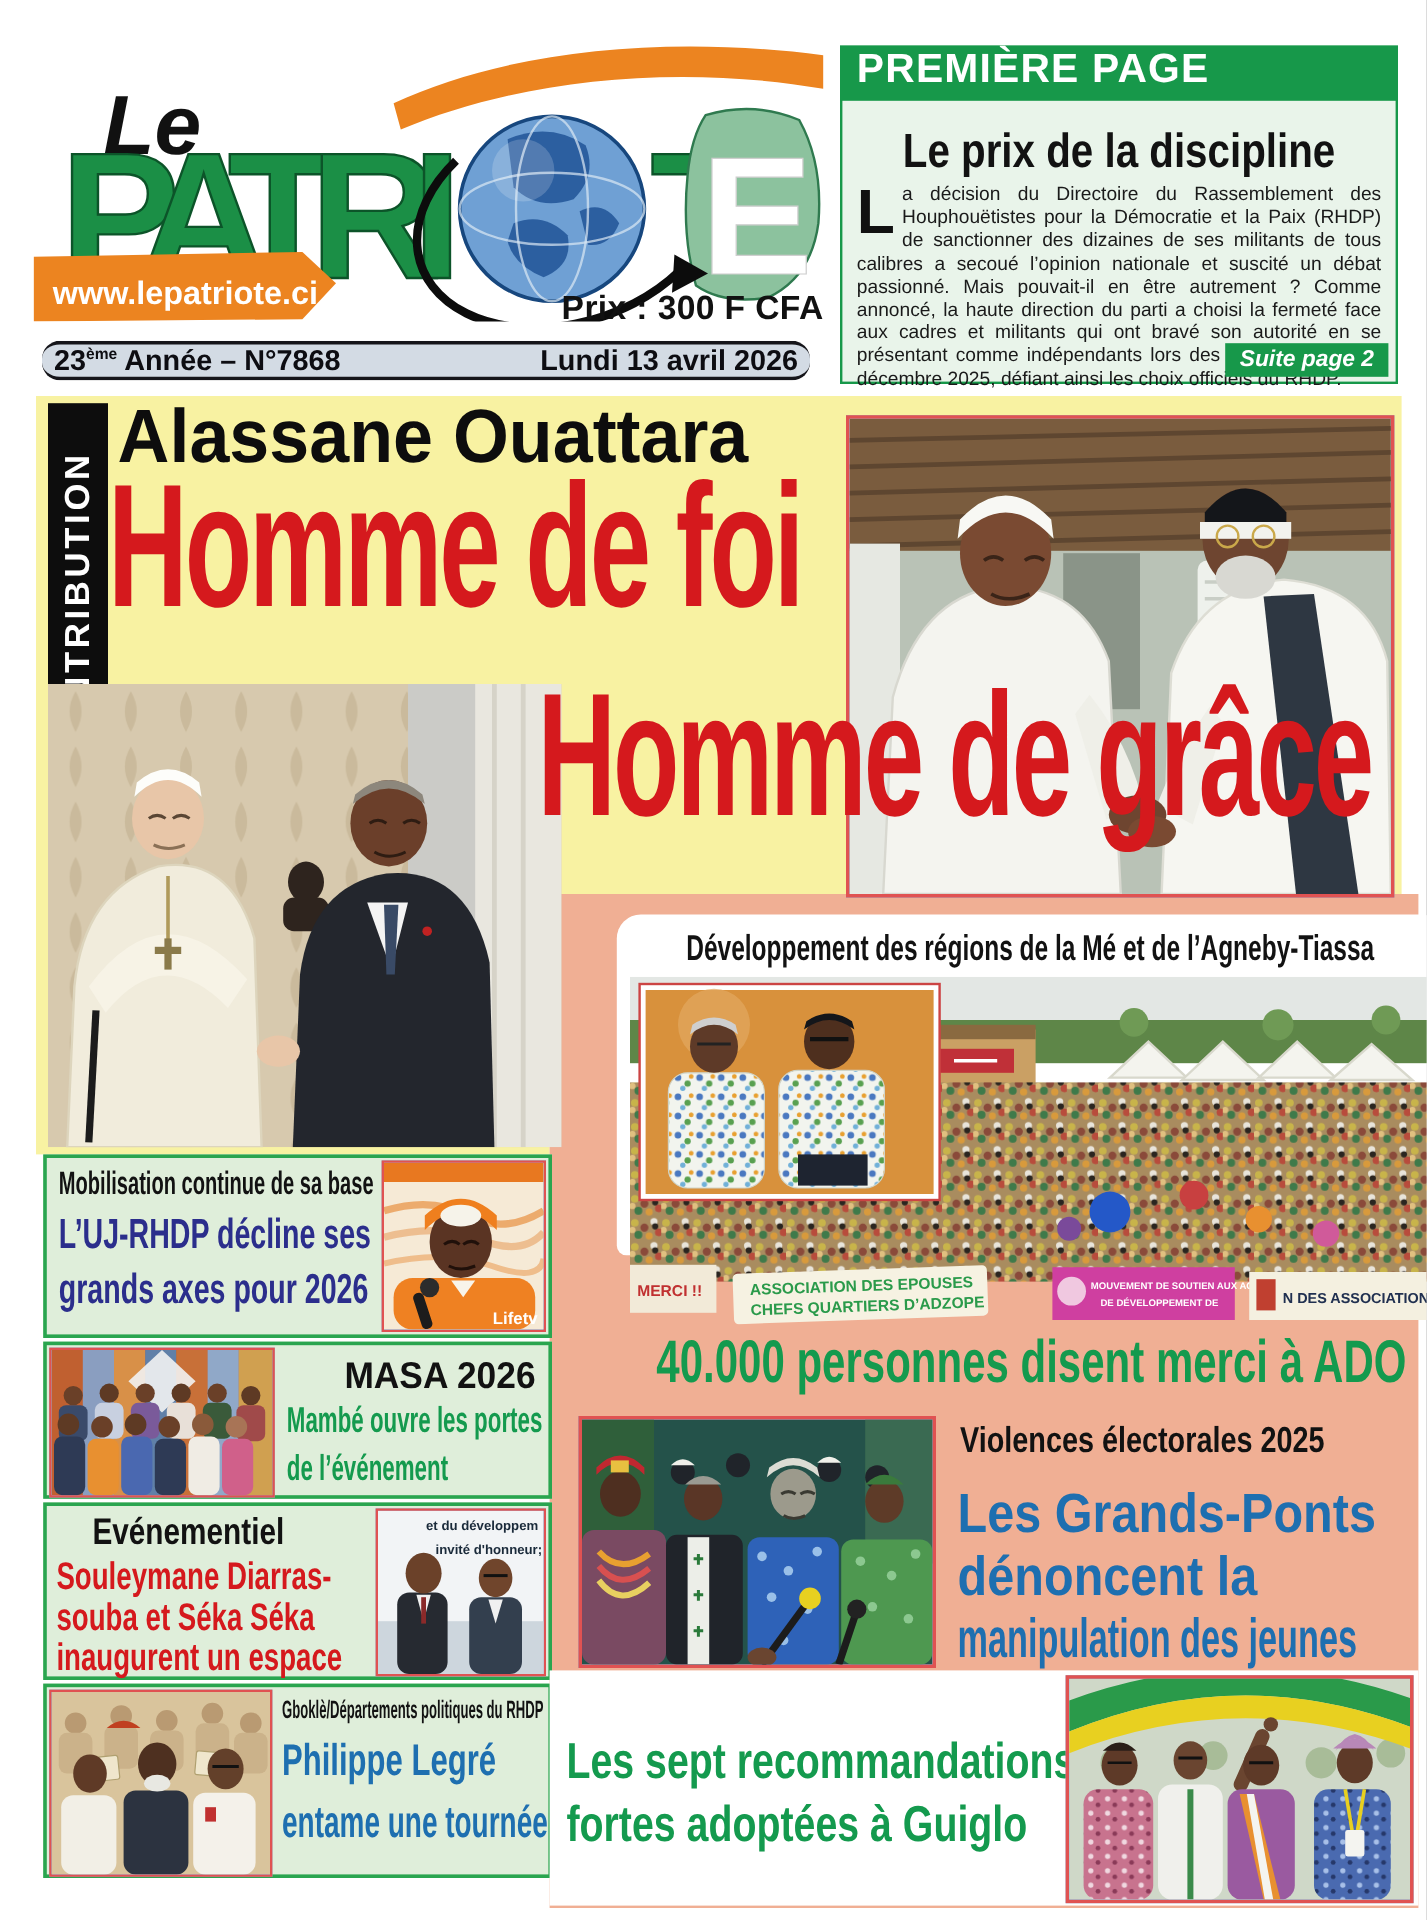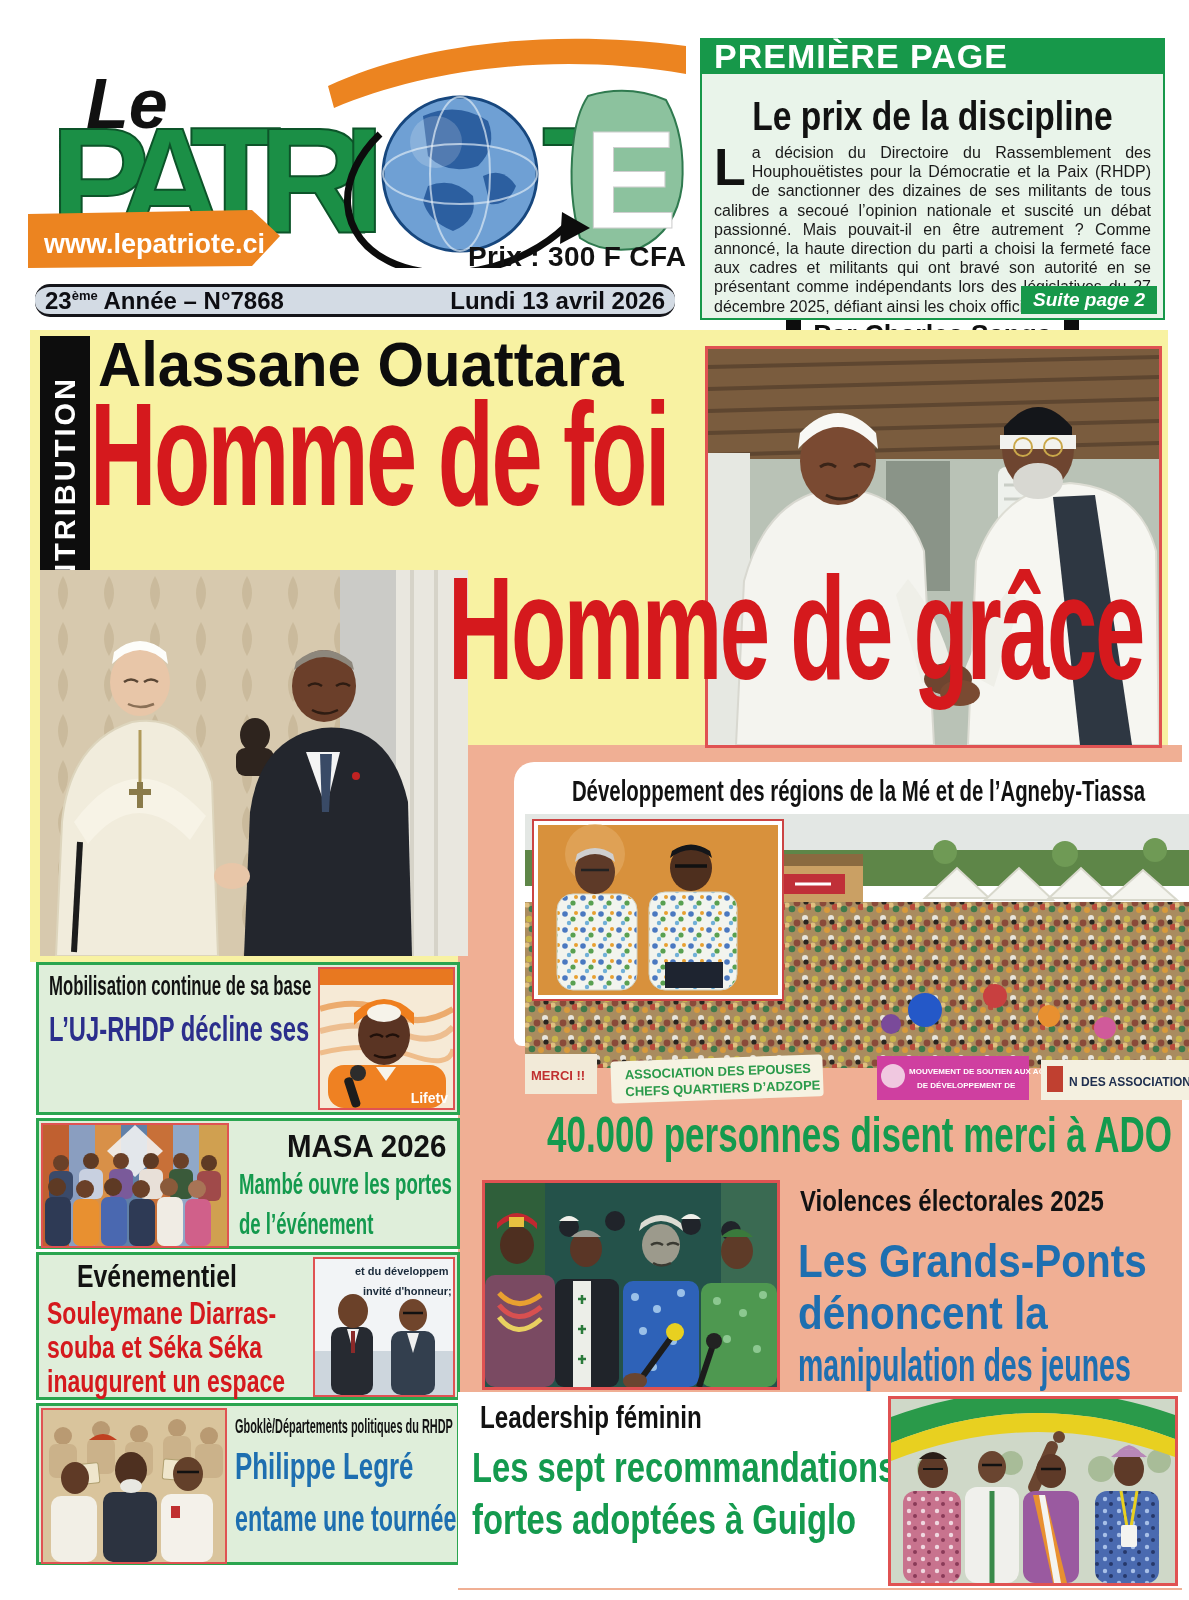--- a/index.html
+++ b/index.html
@@ -11,21 +11,21 @@
   .cxc>span{display:inline-block;white-space:nowrap;transform:scaleX(var(--sx,1));transform-origin:50% 0;}
 
   
   .datebar{left:35px;top:284px;width:640px;height:33px;background:#d3dbe4;
            border-top:3px solid #15151a;border-bottom:3px solid #15151a;
            display:flex;justify-content:space-between;align-items:center;padding:0 10px;box-sizing:border-box;
            font-weight:bold;font-size:24px;color:#0d0d12;border-radius:15px;}
   .datebar sup{font-size:13px;}
 
   .premiere{left:700px;top:38px;width:465px;height:282px;background:#e9f4ea;border:2px solid #17984a;box-sizing:border-box;}
-  .prem-bar{height:36px;background:#17984a;color:#fff;display:flex;align-items:center;
+  .prem-bar{height:46px;background:#17984a;color:#fff;display:flex;align-items:flex-start;
             font-weight:bold;font-size:34px;padding-left:14px;letter-spacing:1px;margin:-2px -2px 0 -2px;}
   .prem-headline{margin-top:20px;font-weight:bold;font-size:40px;color:#121212;}
   .prem-text{margin:4px 12px 0 12px;font-size:16px;line-height:1.2;text-align:justify;color:#1a1a1a;}
   .dropcap{float:left;font-size:52px;line-height:.78;font-weight:bold;padding:4px 6px 0 0;color:#111;}
   .prem-byline{display:flex;justify-content:center;align-items:center;gap:12px;margin-top:4px;
                font-weight:bold;font-size:27px;color:#101010;}
   .bbar{display:inline-block;width:15px;height:32px;background:#0d0d0d;}
   .prem-suite{position:absolute;right:6px;bottom:4px;background:#17984a;color:#fff;
               font-style:italic;font-weight:bold;font-size:19px;padding:3px 12px;}
 
@@ -207,20 +207,23 @@
       <ellipse cx="192" cy="306" rx="18" ry="13" fill="#e8c6a8"></ellipse>
     </svg>
   </div>
 
   <div class="abs panel" style="left:36px;top:962px;width:424px;height:153px">
     <div class="abs kicker-black" style="left:10px;top:6px;font-size:27px">
       <span class="cx" style="--sx:.62">Mobilisation continue de sa base</span>
     </div>
     <div class="abs h-navy" style="left:10px;top:44px;font-size:35px">
       <span class="cx" style="--sx:.68">L’UJ-RHDP décline  ses</span>
+    </div>
+    <div class="abs h-navy" style="left:10px;top:90px;font-size:35px">
+      <span class="cx" style="--sx:.68">grands axes  pour 2026</span>
     </div>
     <div class="abs photoframe" style="right:2px;top:2px;width:133px;height:139px;border-width:2px">
       <svg width="133" height="139" viewBox="0 0 133 139">
         <rect width="133" height="139" fill="#f6ead6"></rect>
         <rect width="133" height="16" fill="#e87820"></rect>
         <path d="M0,40 Q40,28 70,44 T133,40" stroke="#e89040" stroke-width="6" fill="none" opacity="0.7"></path>
         <path d="M0,62 Q45,50 80,64 T133,58" stroke="#e8a060" stroke-width="6" fill="none" opacity="0.6"></path>
         <path d="M0,84 Q50,72 90,86 T133,80" stroke="#e89040" stroke-width="5" fill="none" opacity="0.5"></path>
         <rect x="8" y="96" width="118" height="43" rx="16" fill="#ef8122"></rect>
         <polygon points="56,98 66,112 76,98" fill="#f8f4ea"></polygon>
@@ -570,23 +573,20 @@
     <span class="cx" style="--sx:.88">Les Grands-Ponts</span>
   </div>
   <div class="abs h-blue" style="left:798px;top:1286px;font-size:46px">
     <span class="cx" style="--sx:.88">dénoncent la</span>
   </div>
   <div class="abs h-blue" style="left:798px;top:1338px;font-size:46px">
     <span class="cx" style="--sx:.62">manipulation des jeunes</span>
   </div>
 
   <div class="abs" style="left:458px;top:1392px;width:724px;height:196px;background:#ffffff">
-    <div class="abs kicker-black" style="left:22px;top:8px;font-size:31px">
-      <span class="cx" style="--sx:.78">Leadership féminin</span>
-    </div>
     <div class="abs h-green" style="left:14px;top:52px;font-size:42px">
       <span class="cx" style="--sx:.78">Les sept recommandations</span>
     </div>
     <div class="abs h-green" style="left:14px;top:104px;font-size:42px">
       <span class="cx" style="--sx:.78">fortes adoptées à Guiglo</span>
     </div>
     <div class="abs photoframe" style="left:430px;top:4px;width:284px;height:184px">
       <svg width="284" height="184" viewBox="0 0 284 184">
         <defs>
           <pattern id="pinkfl" width="14" height="12" patternUnits="userSpaceOnUse">

